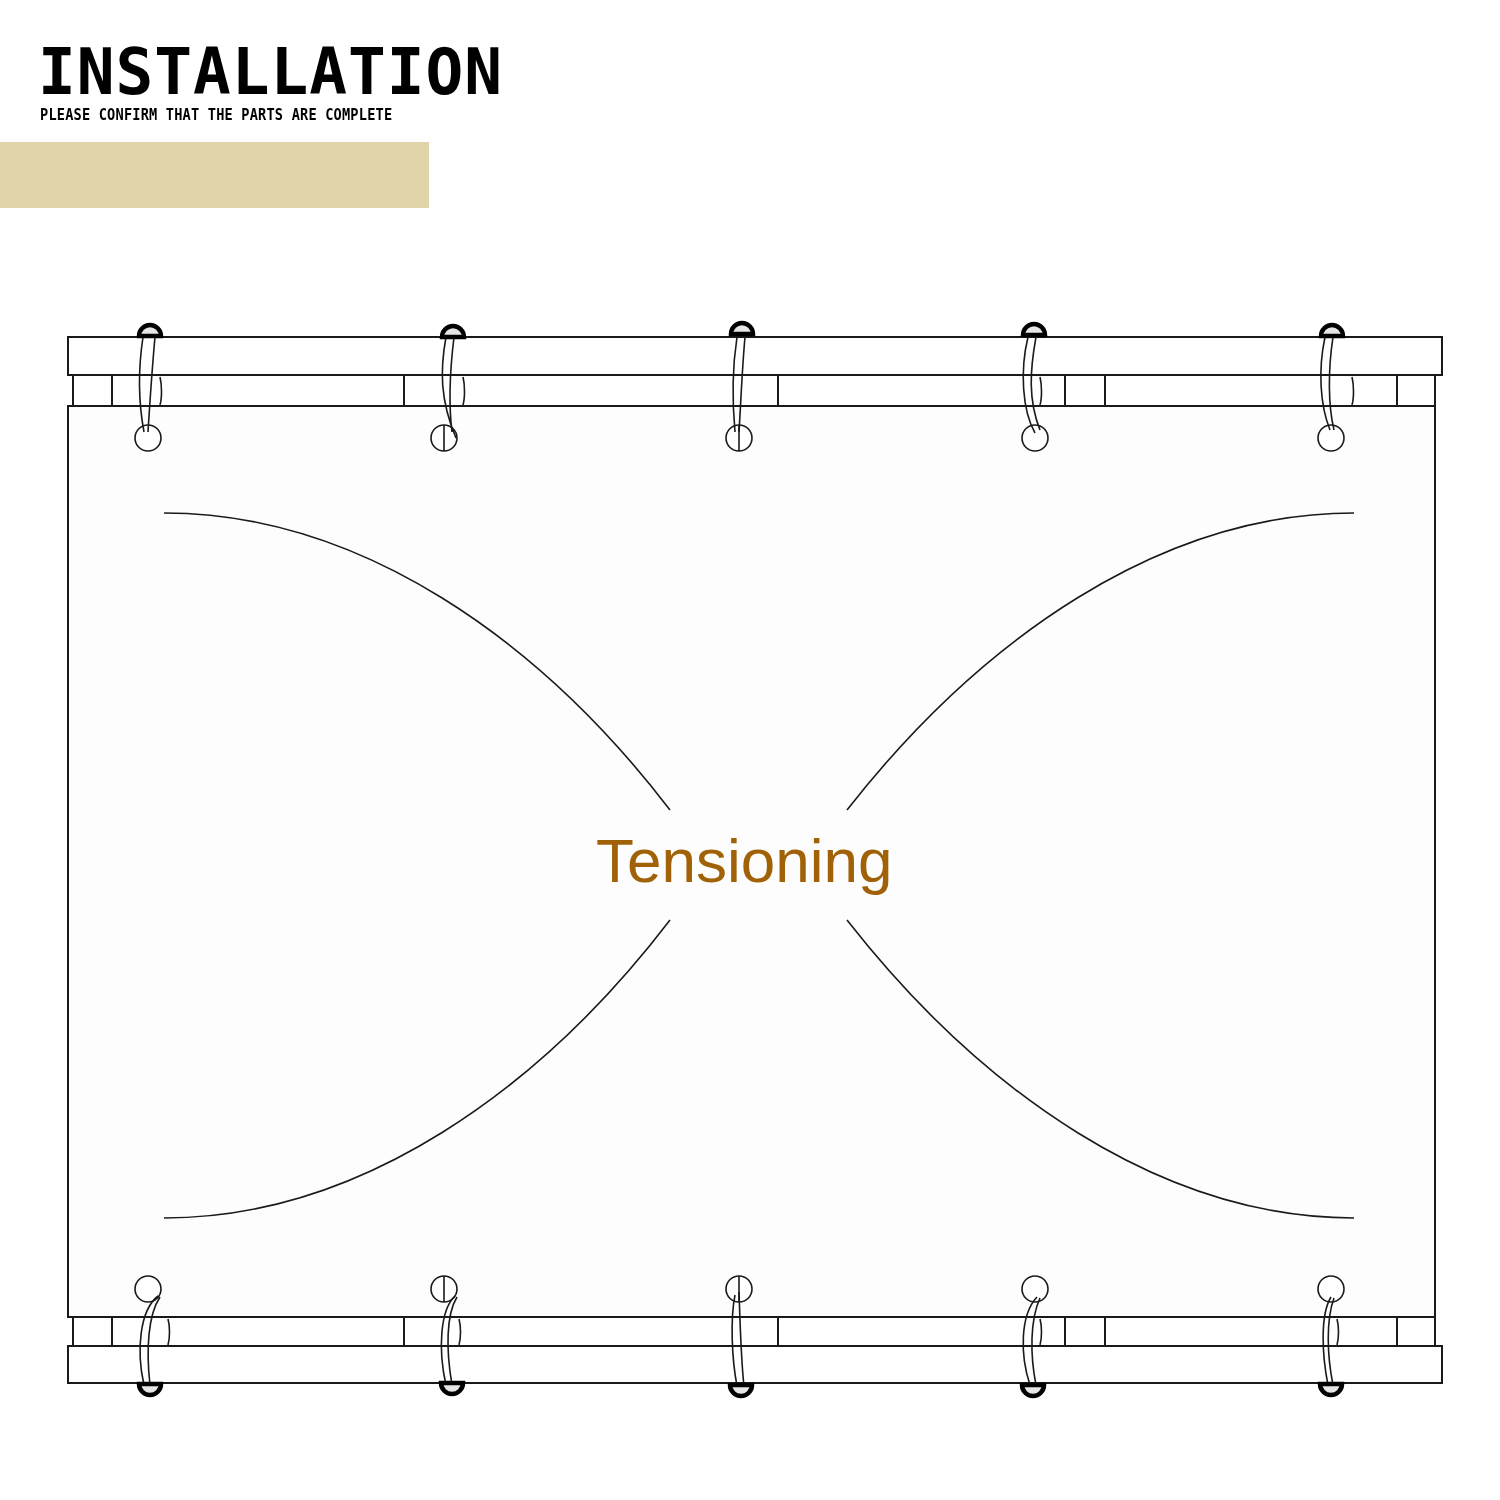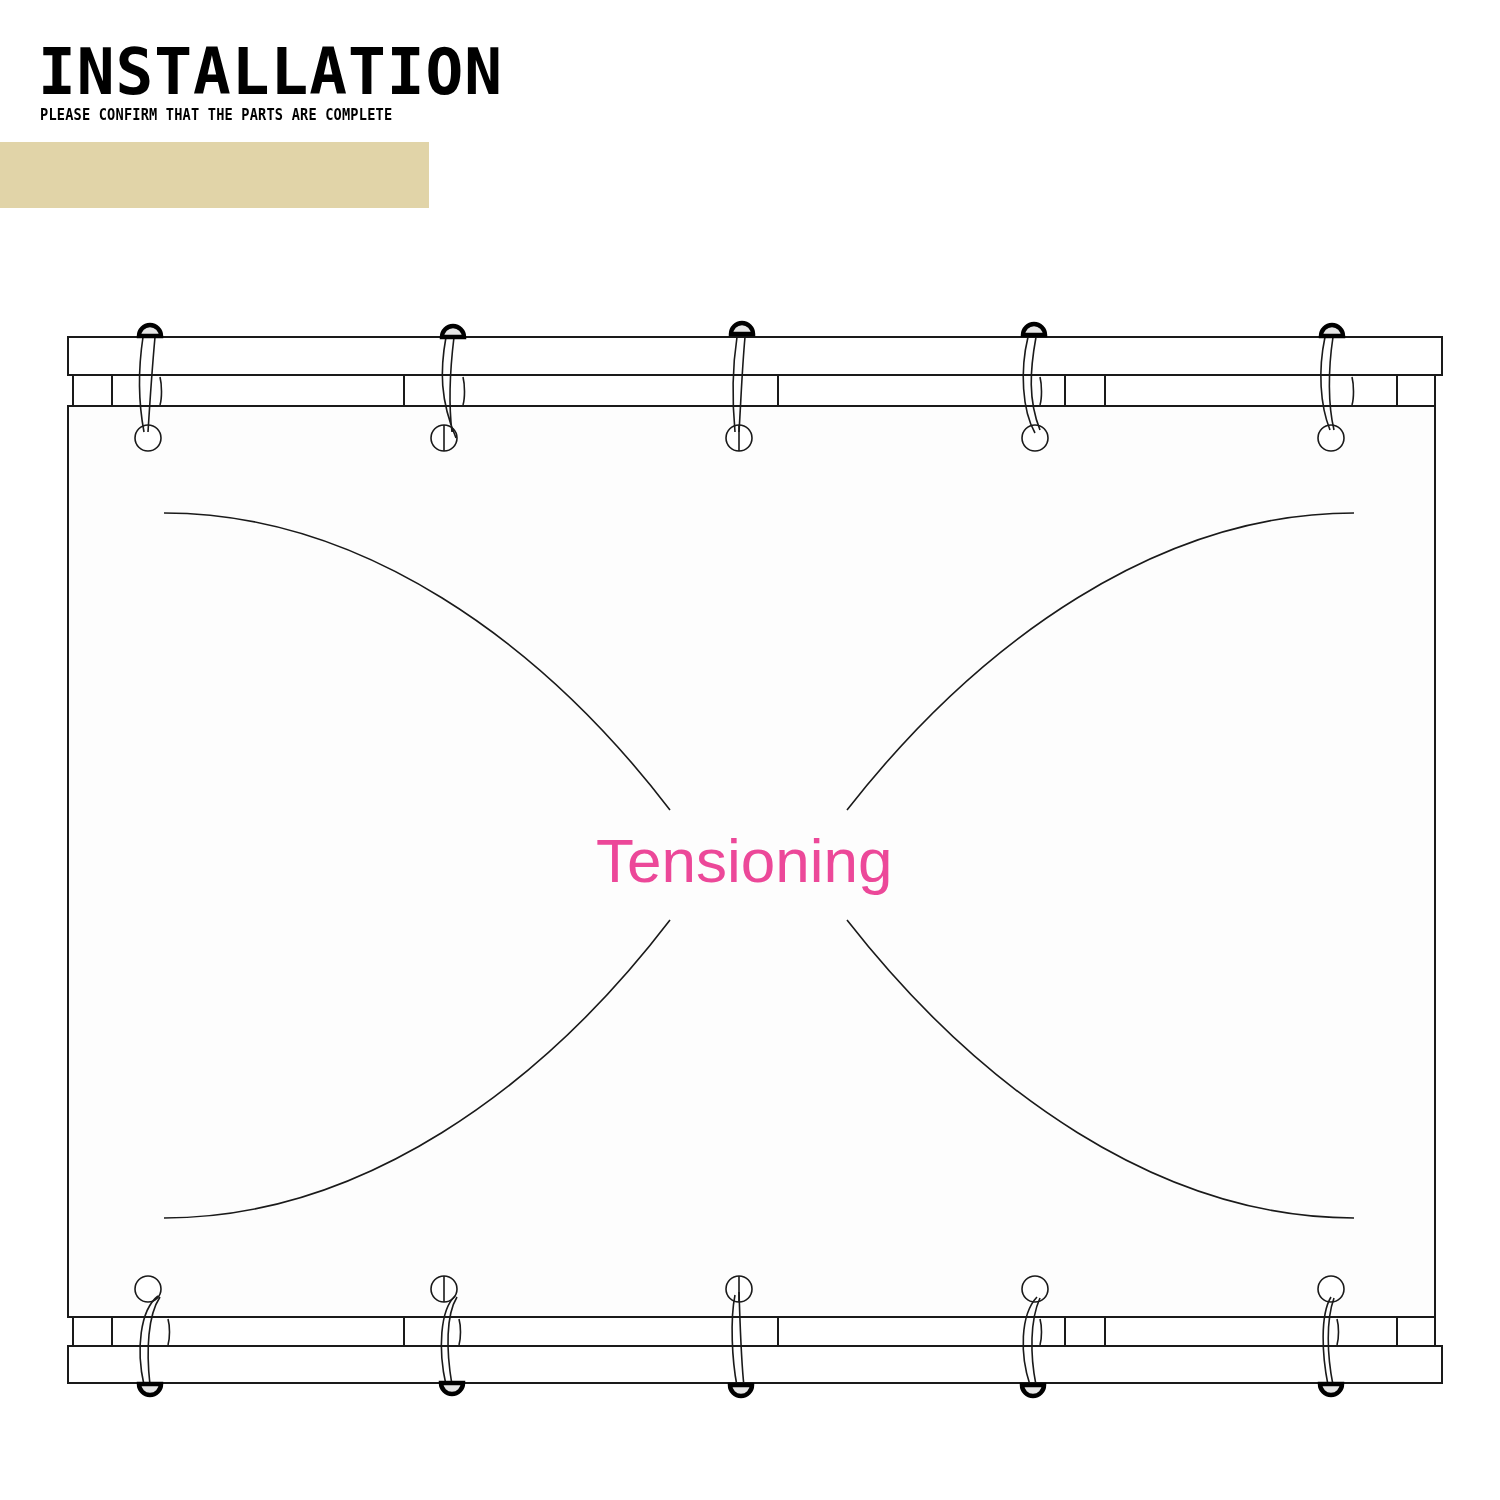--- a/index.html
+++ b/index.html
@@ -14,21 +14,21 @@
       position: absolute; left: 40px; top: 106px;
       font-family: "DejaVu Sans Mono", monospace; font-weight: bold;
       font-size: 15.5px; line-height: 18px; color: #000; letter-spacing: 0.2px;
       transform: scaleX(0.88); transform-origin: left top; white-space: nowrap;
     }
     .accent-bar { position: absolute; left: 0; top: 142px; width: 429px; height: 66px; }
     svg.diagram { position: absolute; left: 0; top: 0; }
     .center-label {
       position: absolute; left: 596px; top: 826px; width: 300px;
       font-family: "Liberation Sans", sans-serif; font-size: 62px; line-height: 70px;
-      color: #ec4899; white-space: nowrap;
+      color: #a16207; white-space: nowrap;
     }
   </style>
 </head>
 <body>
 
 <div class="header-title">INSTALLATION</div>
 <div class="header-subtitle">PLEASE CONFIRM THAT THE PARTS ARE COMPLETE</div>
 <div class="accent-bar" style="background:#e1d4a8;"></div>
 
 <svg class="diagram" width="1500" height="1500" viewBox="0 0 1500 1500" xmlns="http://www.w3.org/2000/svg">

